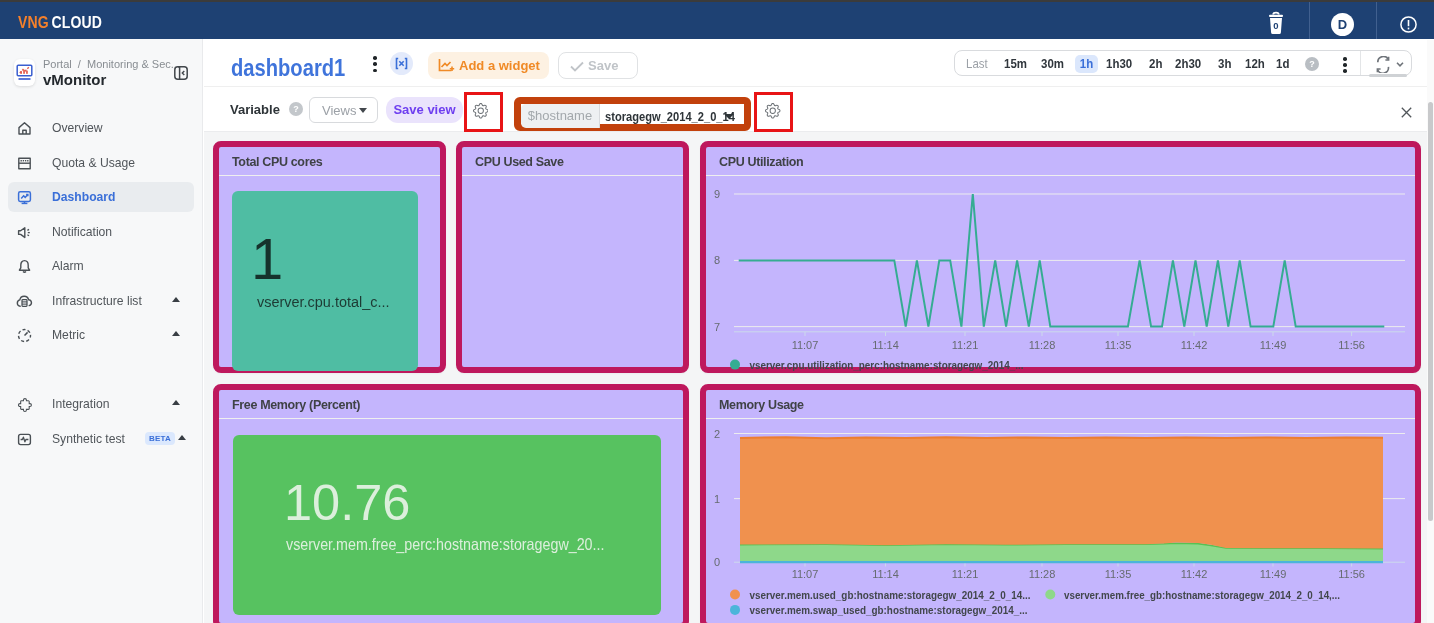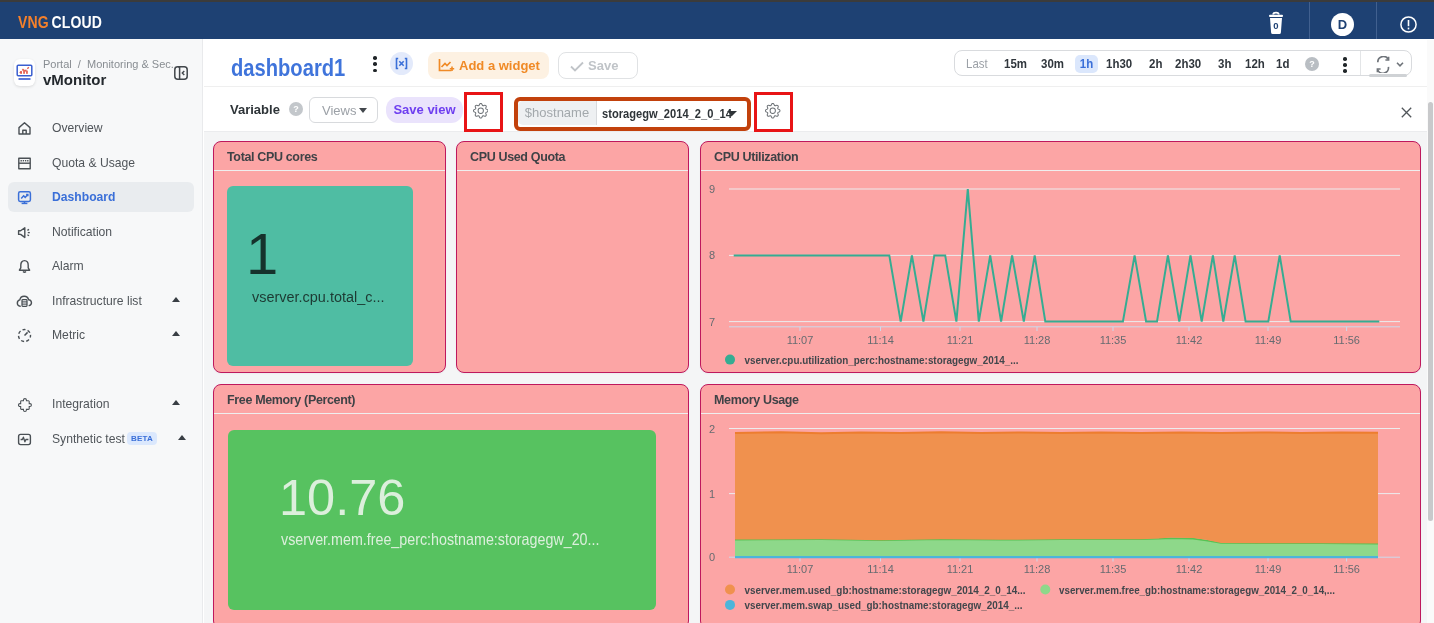--- a/index.html
+++ b/index.html
@@ -23,21 +23,21 @@
 #sbicon { position:absolute; left:14px; top:20px; width:21px; height:27px; background:#fff; border-radius:6px; box-shadow:0 1px 3px rgba(0,0,0,0.12); }
 #sbbread { position:absolute; left:43px; top:19px; font-size:11px; color:#888d92; white-space:nowrap; }
 #sbtitle { position:absolute; left:43px; top:32px; font-size:15px; font-weight:bold; color:#24292e; }
 #sbcollapse { position:absolute; left:174px; top:27px; }
 .mi { position:absolute; left:8px; width:186px; height:30px; border-radius:6px; }
 .mi .ic { position:absolute; left:8px; top:7px; width:17px; height:17px; }
 .mi .tx { position:absolute; left:44px; top:7px; font-size:13.5px; color:#50555a; white-space:nowrap; transform:scaleX(0.9); transform-origin:left top; }
 .mi.sel { background:#e9ecef; }
 .mi.sel .tx { color:#3a6fd8; font-weight:bold; }
 .mi .arr { position:absolute; right:14px; top:11px; width:0; height:0; border-left:4.5px solid transparent; border-right:4.5px solid transparent; border-bottom:5px solid #383e44; }
-.beta { position:absolute; left:119px; top:8px; background:#dbe8fd; color:#3a6fd8; font-size:8px; font-weight:bold; padding:2px 4px; border-radius:4px; letter-spacing:0.2px; }
+.beta { position:absolute; left:137px; top:8px; background:#dbe8fd; color:#3a6fd8; font-size:8px; font-weight:bold; padding:2px 4px; border-radius:4px; letter-spacing:0.2px; }
 
 
 #main { position:absolute; left:204px; top:39px; width:1230px; height:584px; background:#f4f5f6; }
 #hdr { position:absolute; left:0; top:0; width:1230px; height:48px; background:#fff; border-bottom:1px solid #efefef; }
 #dbtitle { position:absolute; left:27px; top:14.5px; font-size:24px; font-weight:bold; color:#3f74db; transform:scaleX(0.84); transform-origin:left top; }
 #hdots { position:absolute; left:169px; top:17px; width:4px; }
 #hdots i { display:block; width:3.6px; height:3.6px; border-radius:50%; background:#1f2428; margin-bottom:2.8px; }
 #varbtn { position:absolute; left:186px; top:13px; width:23px; height:23px; border-radius:50%; background:#e3eafb; }
 #addw { position:absolute; left:224px; top:13px; width:121px; height:27px; background:#fdf1e2; border-radius:8px; color:#f08a26; font-weight:bold; font-size:13px; line-height:27px; text-align:left; }
 #addw span { margin-left:31px; }
@@ -62,28 +62,28 @@
 #varlabel { position:absolute; left:26px; top:15px; font-size:13px; font-weight:bold; color:#2e3438; }
 #qmark1 { position:absolute; left:85px; top:15px; width:14px; height:14px; border-radius:50%; background:#c3c7cb; color:#fff; font-size:9px; font-weight:bold; text-align:center; line-height:14px; }
 #viewsbtn { position:absolute; left:105px; top:10px; width:69px; height:26px; border:1px solid #d8dadd; border-radius:6px; background:#fff; }
 #viewsbtn .t { position:absolute; left:12px; top:5px; font-size:13px; color:#9ca1a7; }
 #viewsbtn .c { position:absolute; right:10px; top:10px; width:0; height:0; border-left:4.5px solid transparent; border-right:4.5px solid transparent; border-top:5px solid #42474c; }
 #saveview { position:absolute; left:182px; top:10px; width:77px; height:26px; background:#eae3fc; border-radius:12px; color:#6e3ef0; font-weight:bold; font-size:13px; text-align:center; line-height:26px; }
 .redbox { position:absolute; top:4.5px; width:39px; height:40px; border:3.5px solid #e81416; }
 #redbox1 { left:259.5px; }
 #redbox2 { left:550px; }
 .gearwrap { position:absolute; top:16px; }
-#hostgroup { position:absolute; left:310px; top:10px; height:34px; border:4px solid #c2410c; border-radius:6px; background:#fff; }
+#hostgroup { position:absolute; left:310px; top:10px; height:34px; border:7px solid #c2410c; border-radius:6px; background:#fff; }
 #hostlabel { position:absolute; left:0; top:0; width:79px; height:24px; background:#eef0f2; border-right:1px solid #d8dadd; border-radius:5px 0 0 5px; color:#a3a8ac; font-size:13px; line-height:24px; text-align:center; }
 #hostval { position:absolute; left:84px; top:5px; font-size:13px; font-weight:bold; color:#2e3438; white-space:nowrap; transform:scaleX(0.856); transform-origin:left; }
 #hostcaret { position:absolute; right:10px; top:10px; width:0; height:0; border-left:5px solid transparent; border-right:5px solid transparent; border-top:5.5px solid #2e3438; }
 #closex { position:absolute; left:1197px; top:17px; }
 
 
-.card { position:absolute; background:#fca5a5; border:1px solid #be185d; border-radius:8px; box-shadow:0 1px 2px rgba(20,30,40,0.04); }
+.card { position:absolute; background:#c4b5fd; border:6px solid #be185d; border-radius:8px; box-shadow:0 1px 2px rgba(20,30,40,0.04); }
 .card .ct { position:absolute; left:13px; top:8px; font-size:12.5px; font-weight:bold; color:#3f4246; letter-spacing:-0.35px; }
 .card .chd { position:absolute; left:0; top:28px; width:100%; height:1px; background:#efefef; }
 #card1 { left:9px; top:102px; width:233px; height:232px; }
 #card2 { left:252px; top:102px; width:233px; height:232px; }
 #card3 { left:496px; top:102px; width:721px; height:232px; }
 #card4 { left:9px; top:345px; width:476px; height:245px; }
 #card5 { left:496px; top:345px; width:721px; height:245px; }
 
 .block { position:absolute; border-radius:6px; }
 #blk1 { left:13px; top:44px; width:186px; height:180px; background:#4fbda3; }
@@ -324,21 +324,21 @@
 
     <div id="card1" class="card">
       <div class="ct">Total CPU cores</div>
         <div class="chd"></div>
       <div id="blk1" class="block">
         <div class="bigv" style="left:19px;top:34px;font-size:58px;color:#16322c;">1</div>
         <div class="lbl" style="left:25px;top:102px;font-size:15.5px;color:#1d3a33;transform:scaleX(0.932);transform-origin:left;">vserver.cpu.total_c...</div>
       </div>
     </div>
     <div id="card2" class="card">
-      <div class="ct">CPU Used Quota</div>
+      <div class="ct">CPU Used Save</div>
         <div class="chd"></div>
     </div>
     <div id="card3" class="card">
       <div class="ct">CPU Utilization</div>
         <div class="chd"></div>
       <svg id="cpusvg" width="719" height="200" viewBox="0 0 719 200" style="position:absolute;left:0;top:30px;">
         <line x1="28" y1="17" x2="699" y2="17" stroke="#ececee" stroke-width="1"></line>
         <line x1="28" y1="83.4" x2="699" y2="83.4" stroke="#ececee" stroke-width="1"></line>
         <line x1="28" y1="149.6" x2="699" y2="149.6" stroke="#ececee" stroke-width="1"></line>
         <line x1="28" y1="154.8" x2="699" y2="154.8" stroke="#ccd9ec" stroke-width="1"></line>

